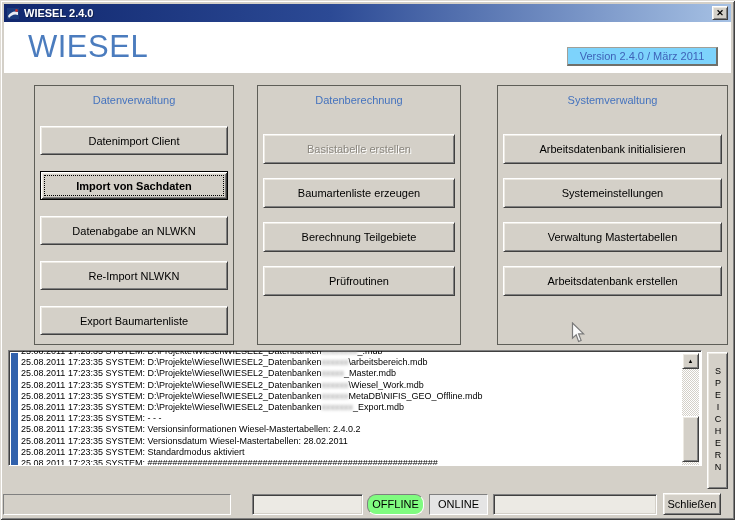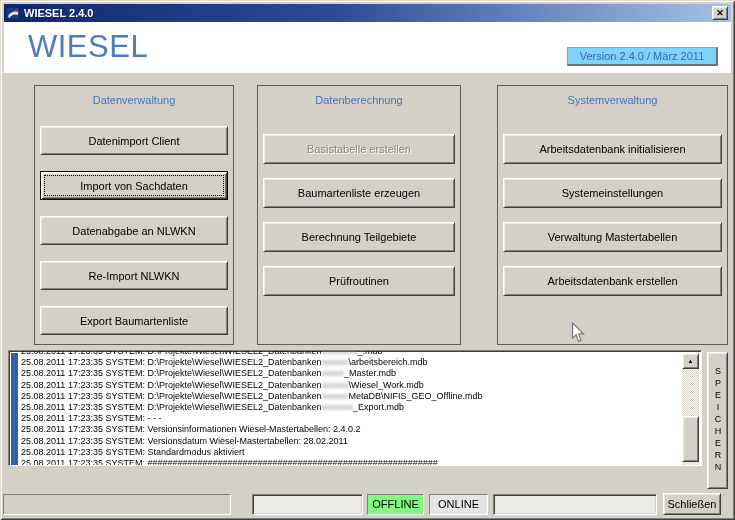--- a/index.html
+++ b/index.html
@@ -35,21 +35,21 @@
   .btn{display:block;margin:14px auto 0;width:calc(100% - 10px);background:#D4D0C8;
     font-size:11px;color:#000;text-align:center;padding:0;cursor:default;
     border:1px solid;border-color:#FFFFFF #404040 #404040 #FFFFFF;
     box-shadow:inset 1px 1px 0 #ECE9E2, inset -1px -1px 0 #808080;}
   .g1 .btn{height:29px;margin-top:16px;}
   .g1 .btn:nth-of-type(1){margin-top:20px;}
   .g2 .btn,.g3 .btn{height:30px;}
   .g2 .btn:nth-of-type(1),.g3 .btn:nth-of-type(1){margin-top:28px;}
   .btn.focused{border:1px solid #000;outline:1px dotted #000;outline-offset:-5px;
     box-shadow:inset 1px 1px 0 #FFFFFF, inset -1px -1px 0 #404040,
-               inset 2px 2px 0 #ECE9E2, inset -2px -2px 0 #808080;}
+               inset 2px 2px 0 #ECE9E2, inset -2px -2px 0 #808080;font-weight:bold;}
   .btn.disabled{color:#8A867E;text-shadow:1px 1px 0 #FFFFFF;}
   
   .log{position:absolute;left:8px;top:350px;width:694px;height:116px;background:#FFFFFF;
     border:1px solid;border-color:#808080 #FFFFFF #FFFFFF #808080;
     box-shadow:inset 1px 1px 0 #404040;overflow:hidden;}
   .log-strip{position:absolute;left:2px;top:2px;width:7px;height:136px;background:#3161AC;}
   .log-lines{position:absolute;left:12px;top:-5px;right:22px;font-size:9px;line-height:11.2px;
     color:#000;white-space:nowrap;overflow:hidden;height:150px;}
   .log-line{white-space:nowrap;}
   .redacted{filter:blur(1.7px);color:#8a8a8a;}
@@ -75,21 +75,21 @@
   .save-btn span{writing-mode:vertical-lr;text-orientation:upright;font-size:9px;color:#000;
     letter-spacing:2px;line-height:19px;margin-top:2px;display:inline-block;}
   
   .bb{position:absolute;height:21px;font-size:11px;}
   .sunken1{border:1px solid;border-color:#808080 #FFFFFF #FFFFFF #808080;}
   .sunken2{border:1px solid;border-color:#808080 #FFFFFF #FFFFFF #808080;
     box-shadow:inset 1px 1px 0 #404040, inset -1px -1px 0 #D4D0C8;}
   .bb-panel{left:3px;top:494px;width:228px;background:#D4D0C8;}
   .bb-progress{left:252px;top:494px;width:111px;background:#ECEAE4;}
   .bb-status{line-height:19px;text-align:center;color:#000;}
-  .bb-offline{left:367px;top:494px;width:57px;}
+  .bb-offline{left:367px;top:494px;width:57px;border-radius:9px;}
   .bb-online{left:429px;top:494px;width:59px;background:#e5e5e5;}
   .bb-field{left:493px;top:494px;width:164px;background:#ECEAE4;}
   .bb-close{left:663px;top:493px;width:58px;height:22px;background:#D4D0C8;
     border:1px solid;border-color:#FFFFFF #404040 #404040 #FFFFFF;
     box-shadow:inset 1px 1px 0 #ECE9E2, inset -1px -1px 0 #808080;
     font-size:11px;color:#000;text-align:center;padding:0;cursor:default;}
   .cursor{position:absolute;left:571px;top:322px;pointer-events:none;}
 </style>
 </head>
 <body>

